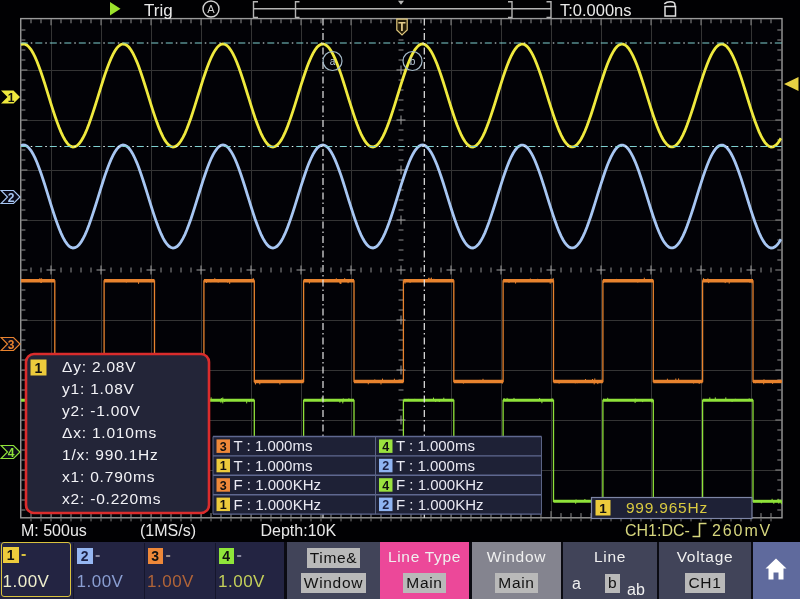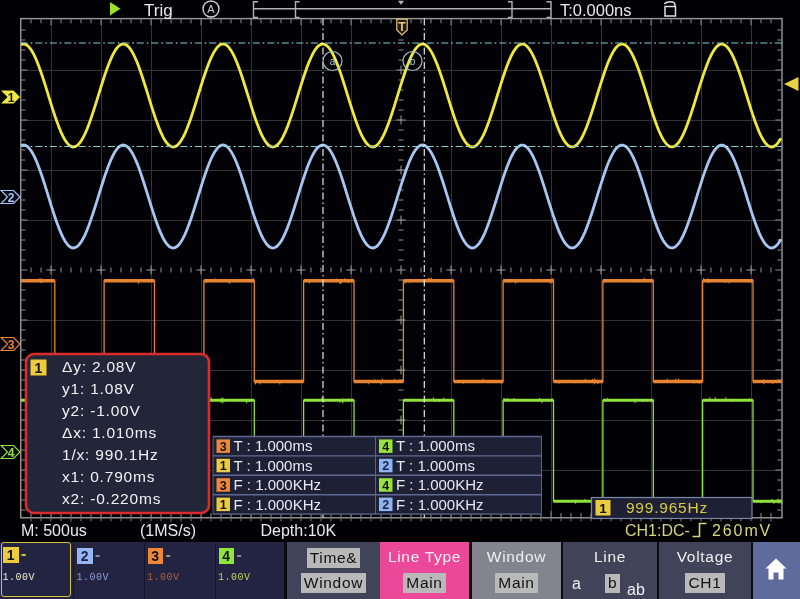--- a/index.html
+++ b/index.html
@@ -3,21 +3,21 @@
 <meta charset="utf-8">
 <style>
 * { margin:0; padding:0; box-sizing:border-box; }
 html,body { width:800px; height:599px; background:#000; overflow:hidden; font-family:"Liberation Sans", sans-serif; }
 #scope { position:relative; width:800px; height:599px; background:#010103; }
 #scope > svg { position:absolute; left:0; top:0; }
 #menu { position:absolute; left:0; top:541.5px; width:800px; height:57.5px; background:#232442; }
 .chbox { position:absolute; top:0.5px; height:54.5px; }
 .chbadge { position:absolute; left:3px; top:5.5px; width:15.5px; height:16px; font-size:14px; font-weight:bold; text-align:center; line-height:16.5px; }
 .chdash { position:absolute; left:21px; top:3.5px; font-size:16px; font-weight:bold; }
-.chval { position:absolute; left:2.5px; top:30px; font-size:10px; letter-spacing:0.5px;font-family:Liberation Mono, monospace; }
+.chval { position:absolute; left:2.5px; top:30px; font-size:17px; letter-spacing:0.5px; }
 #msecs { position:absolute; left:284px; top:0; width:516px; height:57.5px; background:#0b0b12; }
 .msec { position:absolute; top:0; height:57.5px; }
 .mrow { position:absolute; left:0; width:100%; display:flex; justify-content:center; font-size:15.5px; letter-spacing:0.7px; }
 .mrow1 { top:6.5px; height:20px; }
 .mrow2 { top:31.5px; height:20px; }
 .mt { color:#f0f0f0; }
 .chip { background:#b9b9b9; color:#111; padding:0.5px 3px; font-size:15.5px; letter-spacing:0.7px; }
 </style>
 </head>
 <body>

